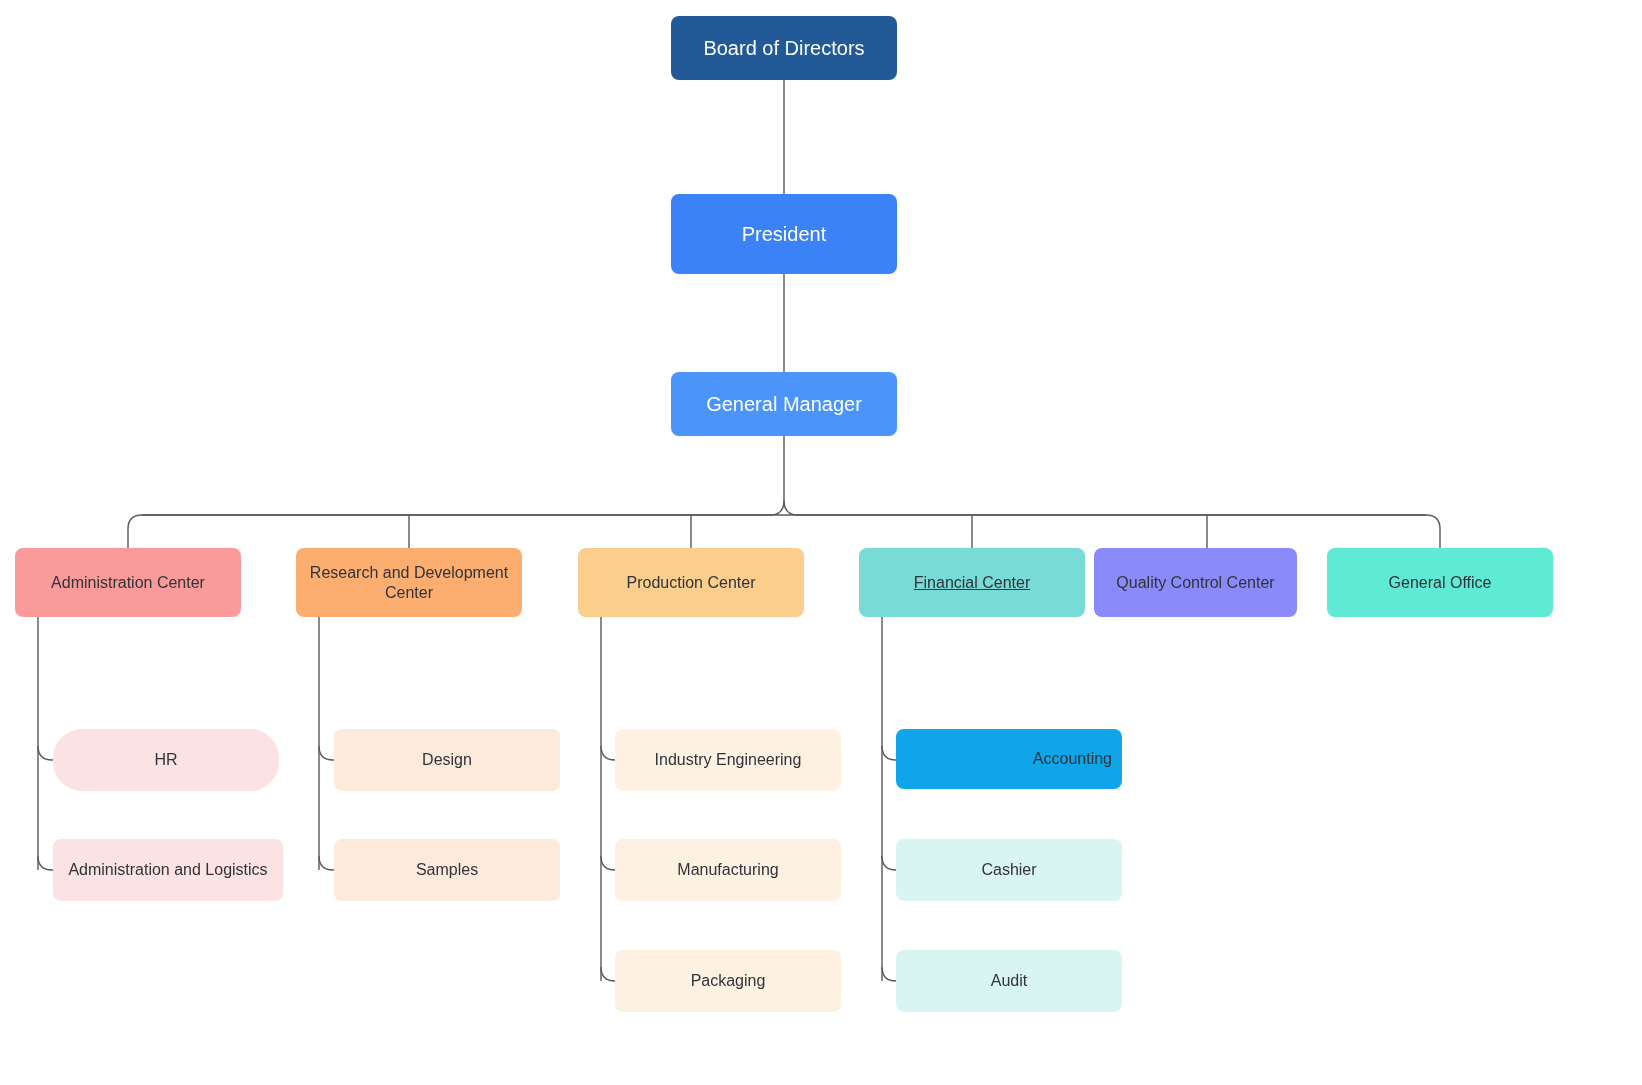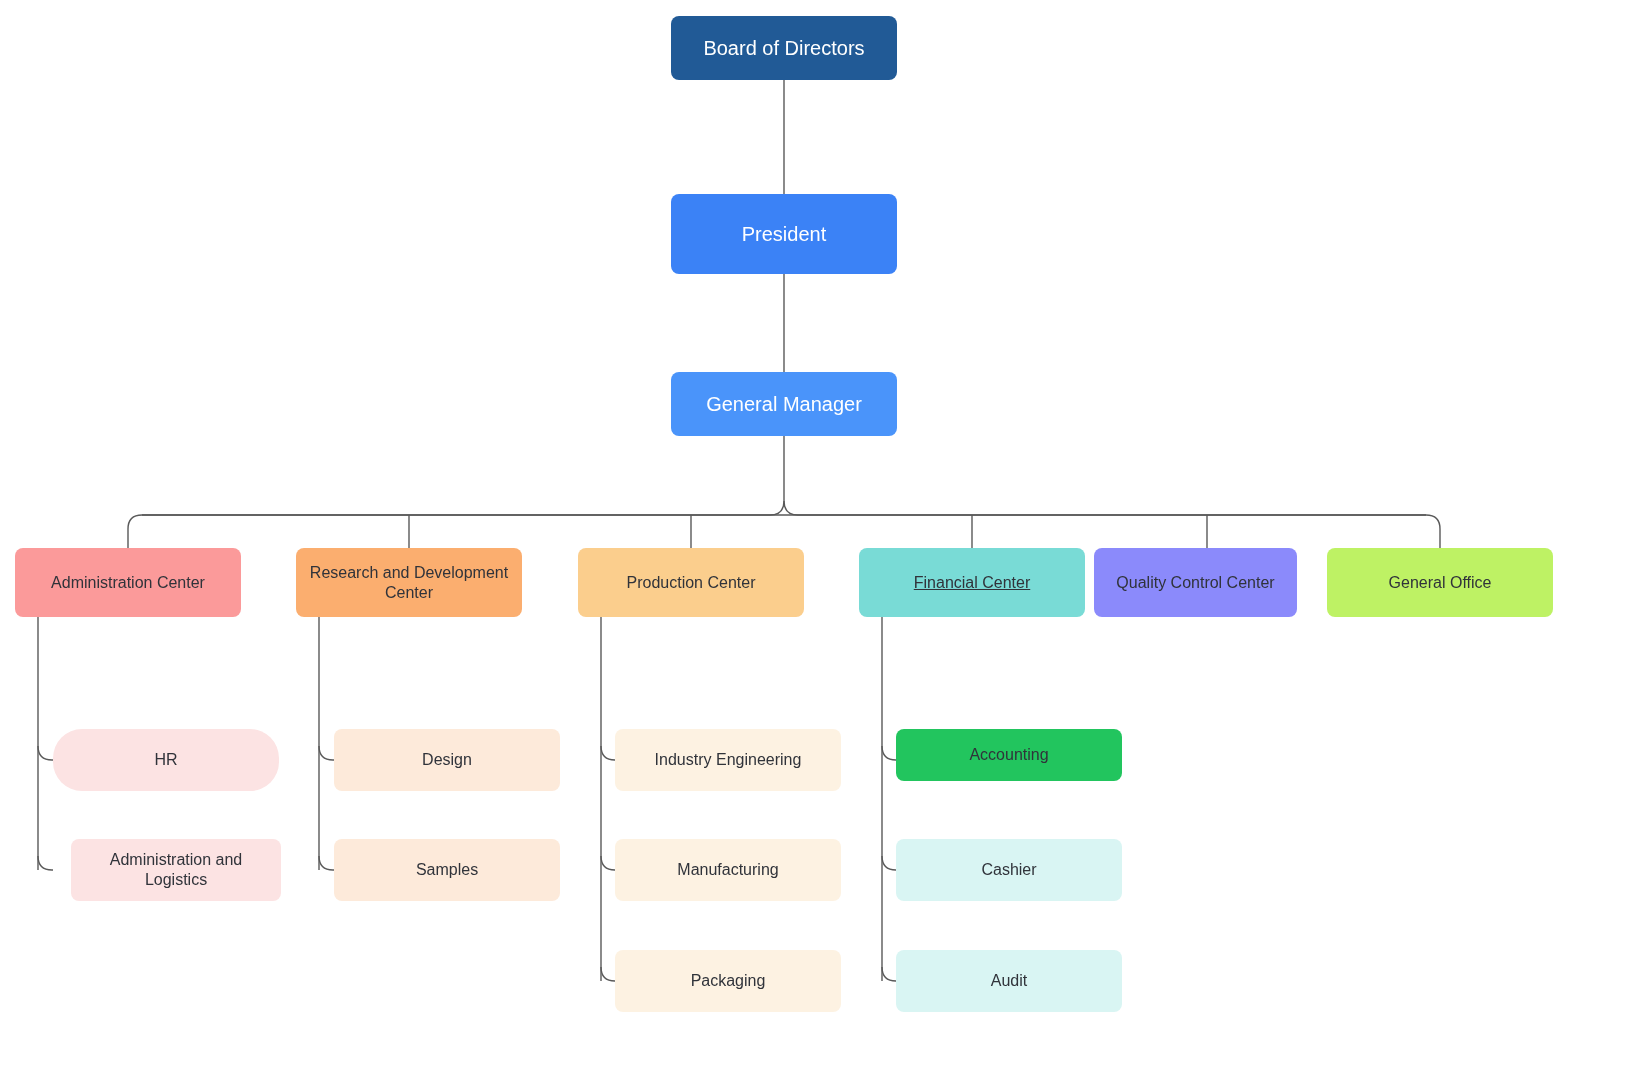--- a/index.html
+++ b/index.html
@@ -98,21 +98,21 @@
       </div>
       <div class="node lvl-exec" style="left: 671px; top: 372px; width: 226px; height: 64px; background: rgb(74, 148, 250); color: rgb(255, 255, 255);">
         <span class="node-label">General Manager</span>
       </div>
       <div class="node lvl-dept" style="left: 15px; top: 548px; width: 226px; height: 69px; background: rgb(251, 154, 154);">
         <span class="node-label">Administration Center</span>
       </div>
       <div class="node lvl-team" style="left: 53px; top: 729px; width: 226px; height: 62px; background: rgb(252, 227, 227); color: rgb(48, 51, 58); border-radius: 29px;">
         <span class="node-label">HR</span>
       </div>
-      <div class="node lvl-team" style="left: 53px; top: 839px; width: 210px; height: 62px; background: rgb(252, 227, 227); color: rgb(48, 51, 58); margin-left: 18px;">
+      <div class="node lvl-team" style="left: 53px; top: 839px; width: 230px; height: 62px; background: rgb(252, 227, 227); color: rgb(48, 51, 58);">
         <span class="node-label">Administration and Logistics</span>
       </div>
       <div class="node lvl-dept" style="left: 296px; top: 548px; width: 226px; height: 69px; background: rgb(251, 174, 111);">
         <span class="node-label">Research and Development Center</span>
       </div>
       <div class="node lvl-team" style="left: 334px; top: 729px; width: 226px; height: 62px; background: rgb(253, 234, 218); color: rgb(48, 51, 58);">
         <span class="node-label">Design</span>
       </div>
       <div class="node lvl-team" style="left: 334px; top: 839px; width: 226px; height: 62px; background: rgb(253, 234, 218); color: rgb(48, 51, 58);">
         <span class="node-label">Samples</span>
@@ -125,29 +125,29 @@
       </div>
       <div class="node lvl-team" style="left: 615px; top: 839px; width: 226px; height: 62px; background: rgb(253, 242, 226); color: rgb(48, 51, 58);">
         <span class="node-label">Manufacturing</span>
       </div>
       <div class="node lvl-team" style="left: 615px; top: 950px; width: 226px; height: 62px; background: rgb(253, 242, 226); color: rgb(48, 51, 58);">
         <span class="node-label">Packaging</span>
       </div>
       <div class="node lvl-dept" style="left: 859px; top: 548px; width: 226px; height: 69px; background: rgb(121, 219, 214); text-decoration: underline;">
         <span class="node-label">Financial Center</span>
       </div>
-      <div class="node lvl-team" style="left: 896px; top: 729px; width: 226px; height: 52px; background: #22c55e; color: rgb(48, 51, 58);">
+      <div class="node lvl-team" style="left: 896px; top: 729px; width: 226px; height: 60px; background: #0ea5e9; color: rgb(48, 51, 58); text-align: right;">
         <span class="node-label">Accounting</span>
       </div>
       <div class="node lvl-team" style="left: 896px; top: 839px; width: 226px; height: 62px; background: rgb(217, 245, 243); color: rgb(48, 51, 58);">
         <span class="node-label">Cashier</span>
       </div>
       <div class="node lvl-team" style="left: 896px; top: 950px; width: 226px; height: 62px; background: rgb(217, 245, 243); color: rgb(48, 51, 58);">
         <span class="node-label">Audit</span>
       </div>
       <div class="node lvl-dept" style="left: 1094px; top: 548px; width: 203px; height: 69px; background: rgb(139, 138, 251);">
         <span class="node-label">Quality Control Center</span>
       </div>
-      <div class="node lvl-dept" style="left: 1327px; top: 548px; width: 226px; height: 69px; background: #bef264;">
+      <div class="node lvl-dept" style="left: 1327px; top: 548px; width: 226px; height: 69px; background: #5eead4;">
         <span class="node-label">General Office</span>
       </div>
     </div>
 </div>
 
 </body></html>

